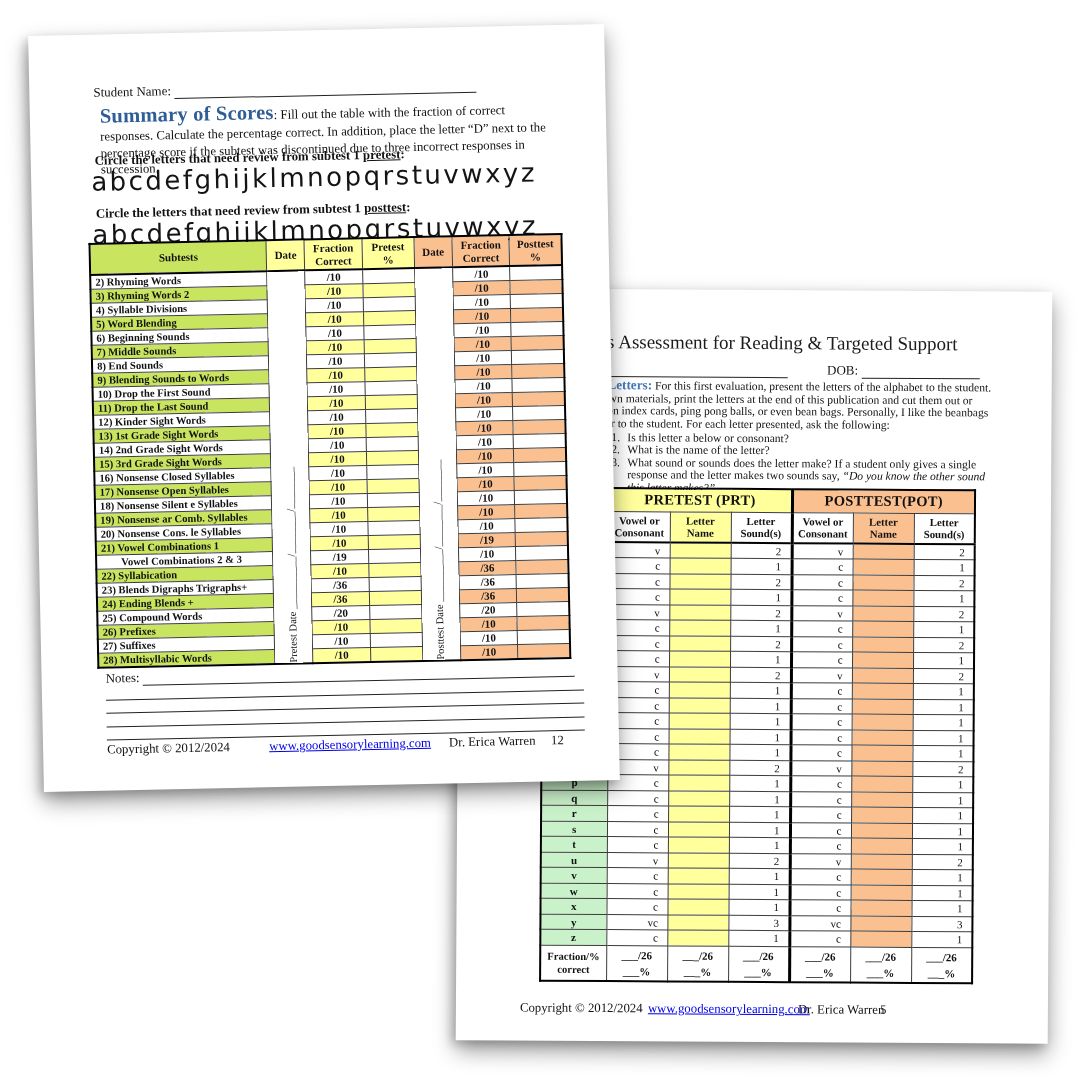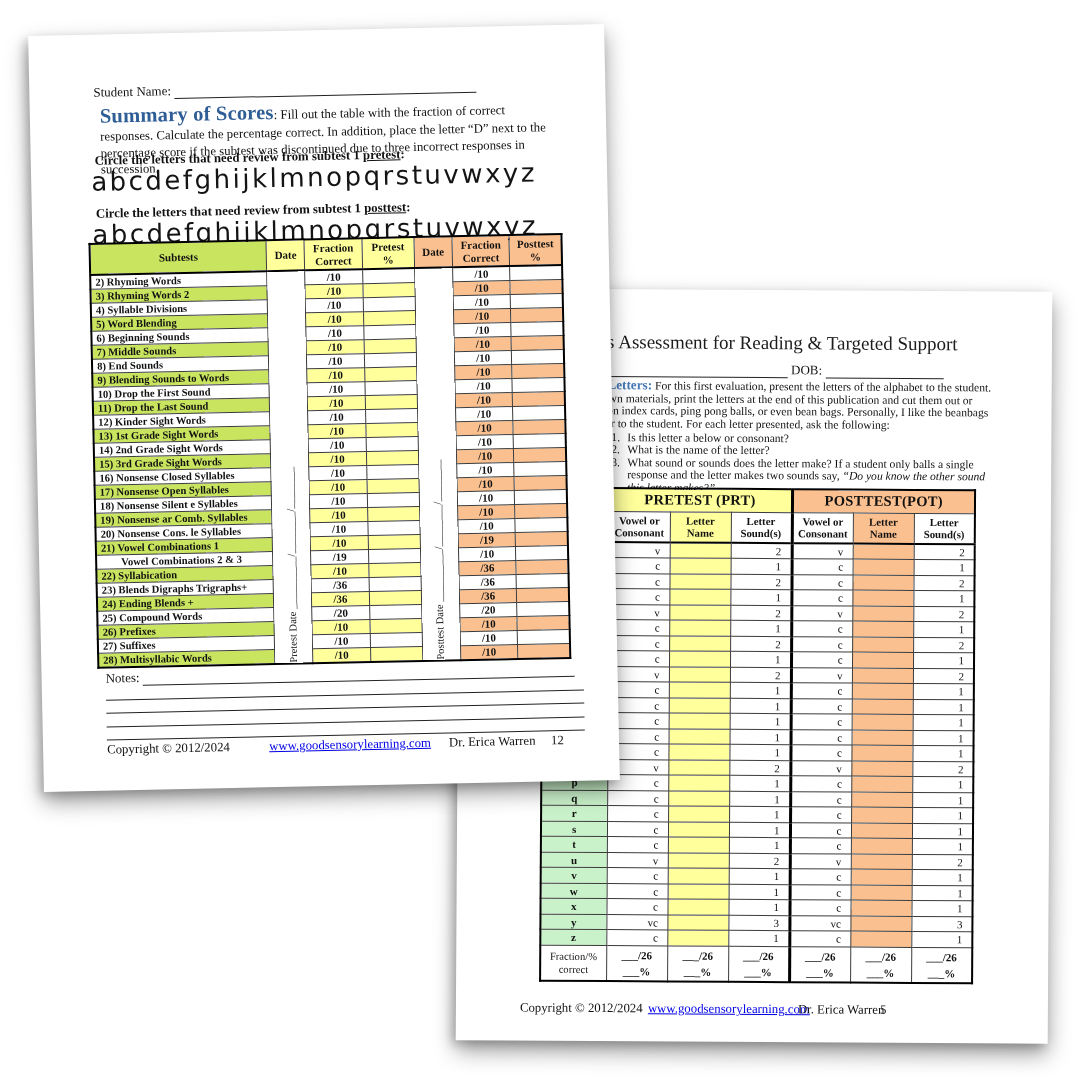--- a/index.html
+++ b/index.html
@@ -73,52 +73,52 @@
   .t2{position:absolute;left:83px;top:198px;width:432px;border:2px solid #000;}
   .t2 th,.t2 td{border:1px solid #3c3c3c;overflow:hidden;}
   .t2 th.main{font-size:14.5px;font-weight:bold;height:23px;text-align:center;letter-spacing:.3px;}
   .t2 th.sub{font-size:10.8px;font-weight:bold;height:31px;white-space:pre-line;line-height:1.15;text-align:center;border-bottom:2px solid #000;}
   .t2 td{height:15.5px;font-size:11px;line-height:14px;}
   .t2 td.letter{background:var(--letter-green);font-weight:bold;text-align:center;}
   .t2 td.vc,.t2 td.snd{text-align:right;padding-right:9px;background:#fff;}
   .t2 .yellow{background:var(--accent-yellow);}
   .t2 .orange{background:var(--accent-orange);}
   .t2 .sep{border-left:3px solid #000;}
-  .t2 td.flabel{font-size:10.6px;font-weight:normal;text-align:center;white-space:pre-line;line-height:1.25;height:36px;}
+  .t2 td.flabel{font-size:10.6px;font-weight:bold;text-align:center;white-space:pre-line;line-height:1.25;height:36px;}
   .t2 td.fcell{font-weight:bold;text-align:center;height:36px;}
   .t2 td.fcell div{line-height:16px;}
 </style>
 </head>
 <body>
 
 <div class="stage">
 
   <div class="page page2">
     <div class="p2-title">Phonics Assessment for Reading &amp; Targeted Support</div>
 
     <div class="p2-nameline">
       <span class="wline" style="width:268px"></span>
-      <span style="">DOB:</span>
+      <span style="margin-left:36px">DOB:</span>
       <span class="wline" style="width:118px"></span>
     </div>
 
     <div class="p2-body">
       <span class="sub-heading">Subtest 1 - The Letters:</span><span> For this first evaluation, present the letters of the alphabet to the student.  You can use your own materials, print the letters at the end of this publication and cut them out or they can be drawn on index cards, ping pong balls, or even bean bags.  Personally, I like the beanbags and I toss each letter to the student.   For each letter presented, ask the following:</span>
       <div class="qlist">
           <div class="qitem">
             <span class="qnum">1.</span>
             <div class="qtext"><span>Is this letter a below or consonant?</span></div>
           </div>
           <div class="qitem">
             <span class="qnum">2.</span>
             <div class="qtext"><span>What is the name of the letter?</span></div>
           </div>
           <div class="qitem">
             <span class="qnum">3.</span>
-            <div class="qtext"><span>What sound or sounds does the letter make?  If a student only balls a single response and the letter makes two sounds say, </span><span class="it">“Do you know the other sound this letter makes?”</span></div>
+            <div class="qtext"><span>What sound or sounds does the letter make?  If a student only gives a single response and the letter makes two sounds say, </span><span class="it">“Do you know the other sound this letter makes?”</span></div>
           </div>
         </div>
       <div class="p2-outro">Use the table below to record the student’s responses.</div>
     </div>
 
     <table class="t2">
       <colgroup>
         <col style="width:66px">
           <col style="width:61px">
           <col style="width:61px">

